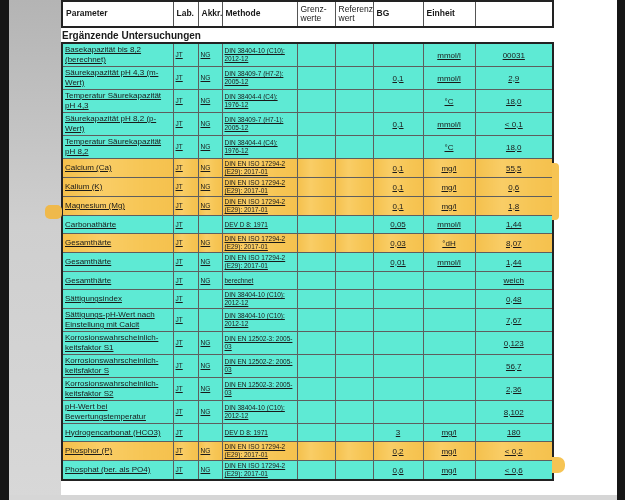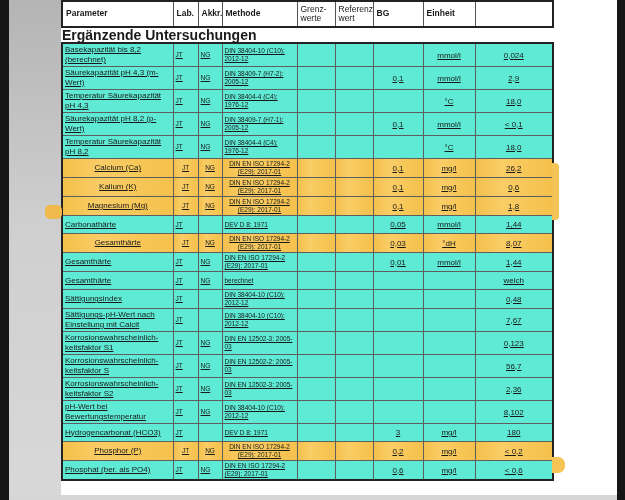--- a/index.html
+++ b/index.html
@@ -30,39 +30,39 @@
     font-size: 8.5px; line-height: 9.5px;
     font-weight: bold; text-align: left;
     vertical-align: middle; padding: 2px 3px;
     height: 26px; background:#fff;
   }
   .hdr-table th.center { text-align: left; }
   .hdr-table th.normal { font-weight: normal; }
 
   .section-title {
     height: 14px; display: flex; align-items: center;
-    font-size: 14px; font-weight: bold; padding-left: 1px;
+    font-size: 10px; font-weight: bold; padding-left: 1px;
     background: #fff;
   }
 
   .body-table { border: 2px solid #222; text-decoration: underline; }
   .body-table td {
     border: 1px solid #5e5e5e;
     vertical-align: middle;
     padding: 1px 2px;
     height: 18px;
     background: transparent;
   }
   td.parameter { font-size: 8px;  line-height: 10px; }
   td.lab, td.akkr { font-size: 6.5px; line-height: 8px; }
   td.methode { font-size: 6.5px; line-height: 8px; }
   td.grenzwerte, td.referenzwert { font-size: 8px; }
   td.bg, td.einheit, td.wert { font-size: 8px; text-align: center; }
 
-  tr.hl td { background: linear-gradient(90deg, #f4c04c 0%, #f9cd66 35%, #f6c554 75%, #f5c14e 100%); text-align: center; }
+  tr.hl td { background: linear-gradient(90deg, #f4c04c 0%, #f9cd66 35%, #f6c554 75%, #f5c14e 100%); }
 
   .marker { position: absolute; z-index: 3; }
   .marker.right-calcium  { left: 552px; top: 163px; width: 7px;  height: 57px; background:#f6c454; border-radius: 0 4px 4px 0; }
   .marker.left-magnesium { left: 45px;  top: 205px; width: 17px; height: 14px; background:#efb94b; border-radius: 5px; }
   .marker.right-phosphor { left: 552px; top: 457px; width: 13px; height: 16px; background:#f6c454; border-radius: 0 7px 7px 0; }
 </style>
 </head>
 <body>
 
 <div class="frame-left"></div>
@@ -116,21 +116,21 @@
     <tbody id="tbody">
         <tr>
     <td class="parameter">Basekapazität bis 8,2 (berechnet)</td>
     <td class="lab">JT</td>
     <td class="akkr">NG</td>
     <td class="methode">DIN 38404-10 (C10): 2012-12</td>
     <td class="grenzwerte"></td>
     <td class="referenzwert"></td>
     <td class="bg"></td>
     <td class="einheit">mmol/l</td>
-    <td class="wert">0,024</td>
+    <td class="wert">00031</td>
   </tr>
         <tr>
     <td class="parameter">Säurekapazität pH 4,3 (m-Wert)</td>
     <td class="lab">JT</td>
     <td class="akkr">NG</td>
     <td class="methode">DIN 38409-7 (H7-2): 2005-12</td>
     <td class="grenzwerte"></td>
     <td class="referenzwert"></td>
     <td class="bg">0,1</td>
     <td class="einheit">mmol/l</td>
@@ -171,21 +171,21 @@
   </tr>
         <tr class="hl">
     <td class="parameter">Calcium (Ca)</td>
     <td class="lab">JT</td>
     <td class="akkr">NG</td>
     <td class="methode">DIN EN ISO 17294-2 (E29): 2017-01</td>
     <td class="grenzwerte"></td>
     <td class="referenzwert"></td>
     <td class="bg">0,1</td>
     <td class="einheit">mg/l</td>
-    <td class="wert">26,2</td>
+    <td class="wert">55,5</td>
   </tr>
         <tr class="hl">
     <td class="parameter">Kalium (K)</td>
     <td class="lab">JT</td>
     <td class="akkr">NG</td>
     <td class="methode">DIN EN ISO 17294-2 (E29): 2017-01</td>
     <td class="grenzwerte"></td>
     <td class="referenzwert"></td>
     <td class="bg">0,1</td>
     <td class="einheit">mg/l</td>

